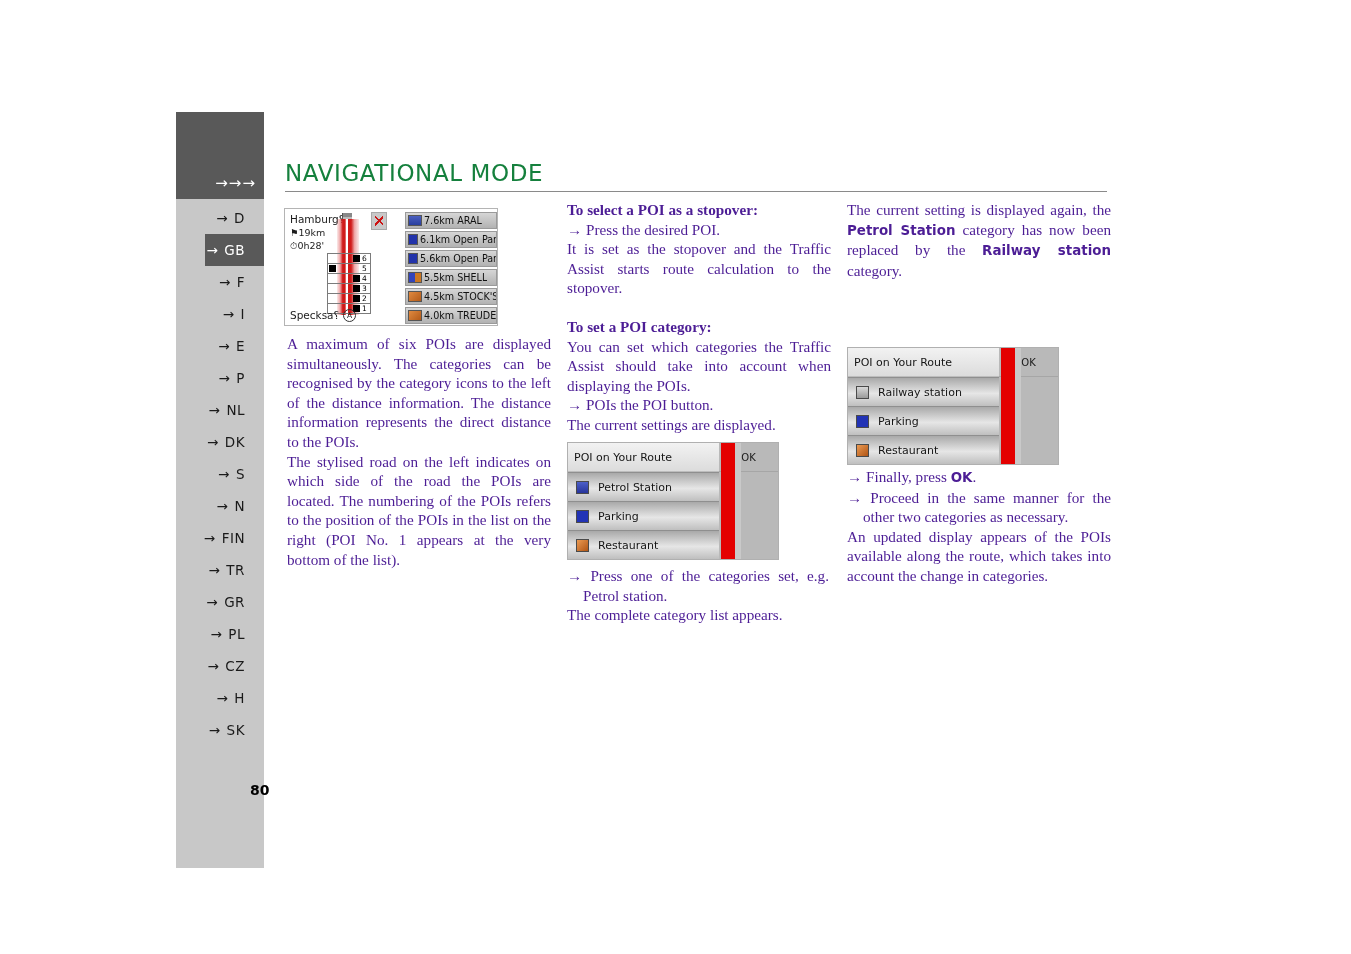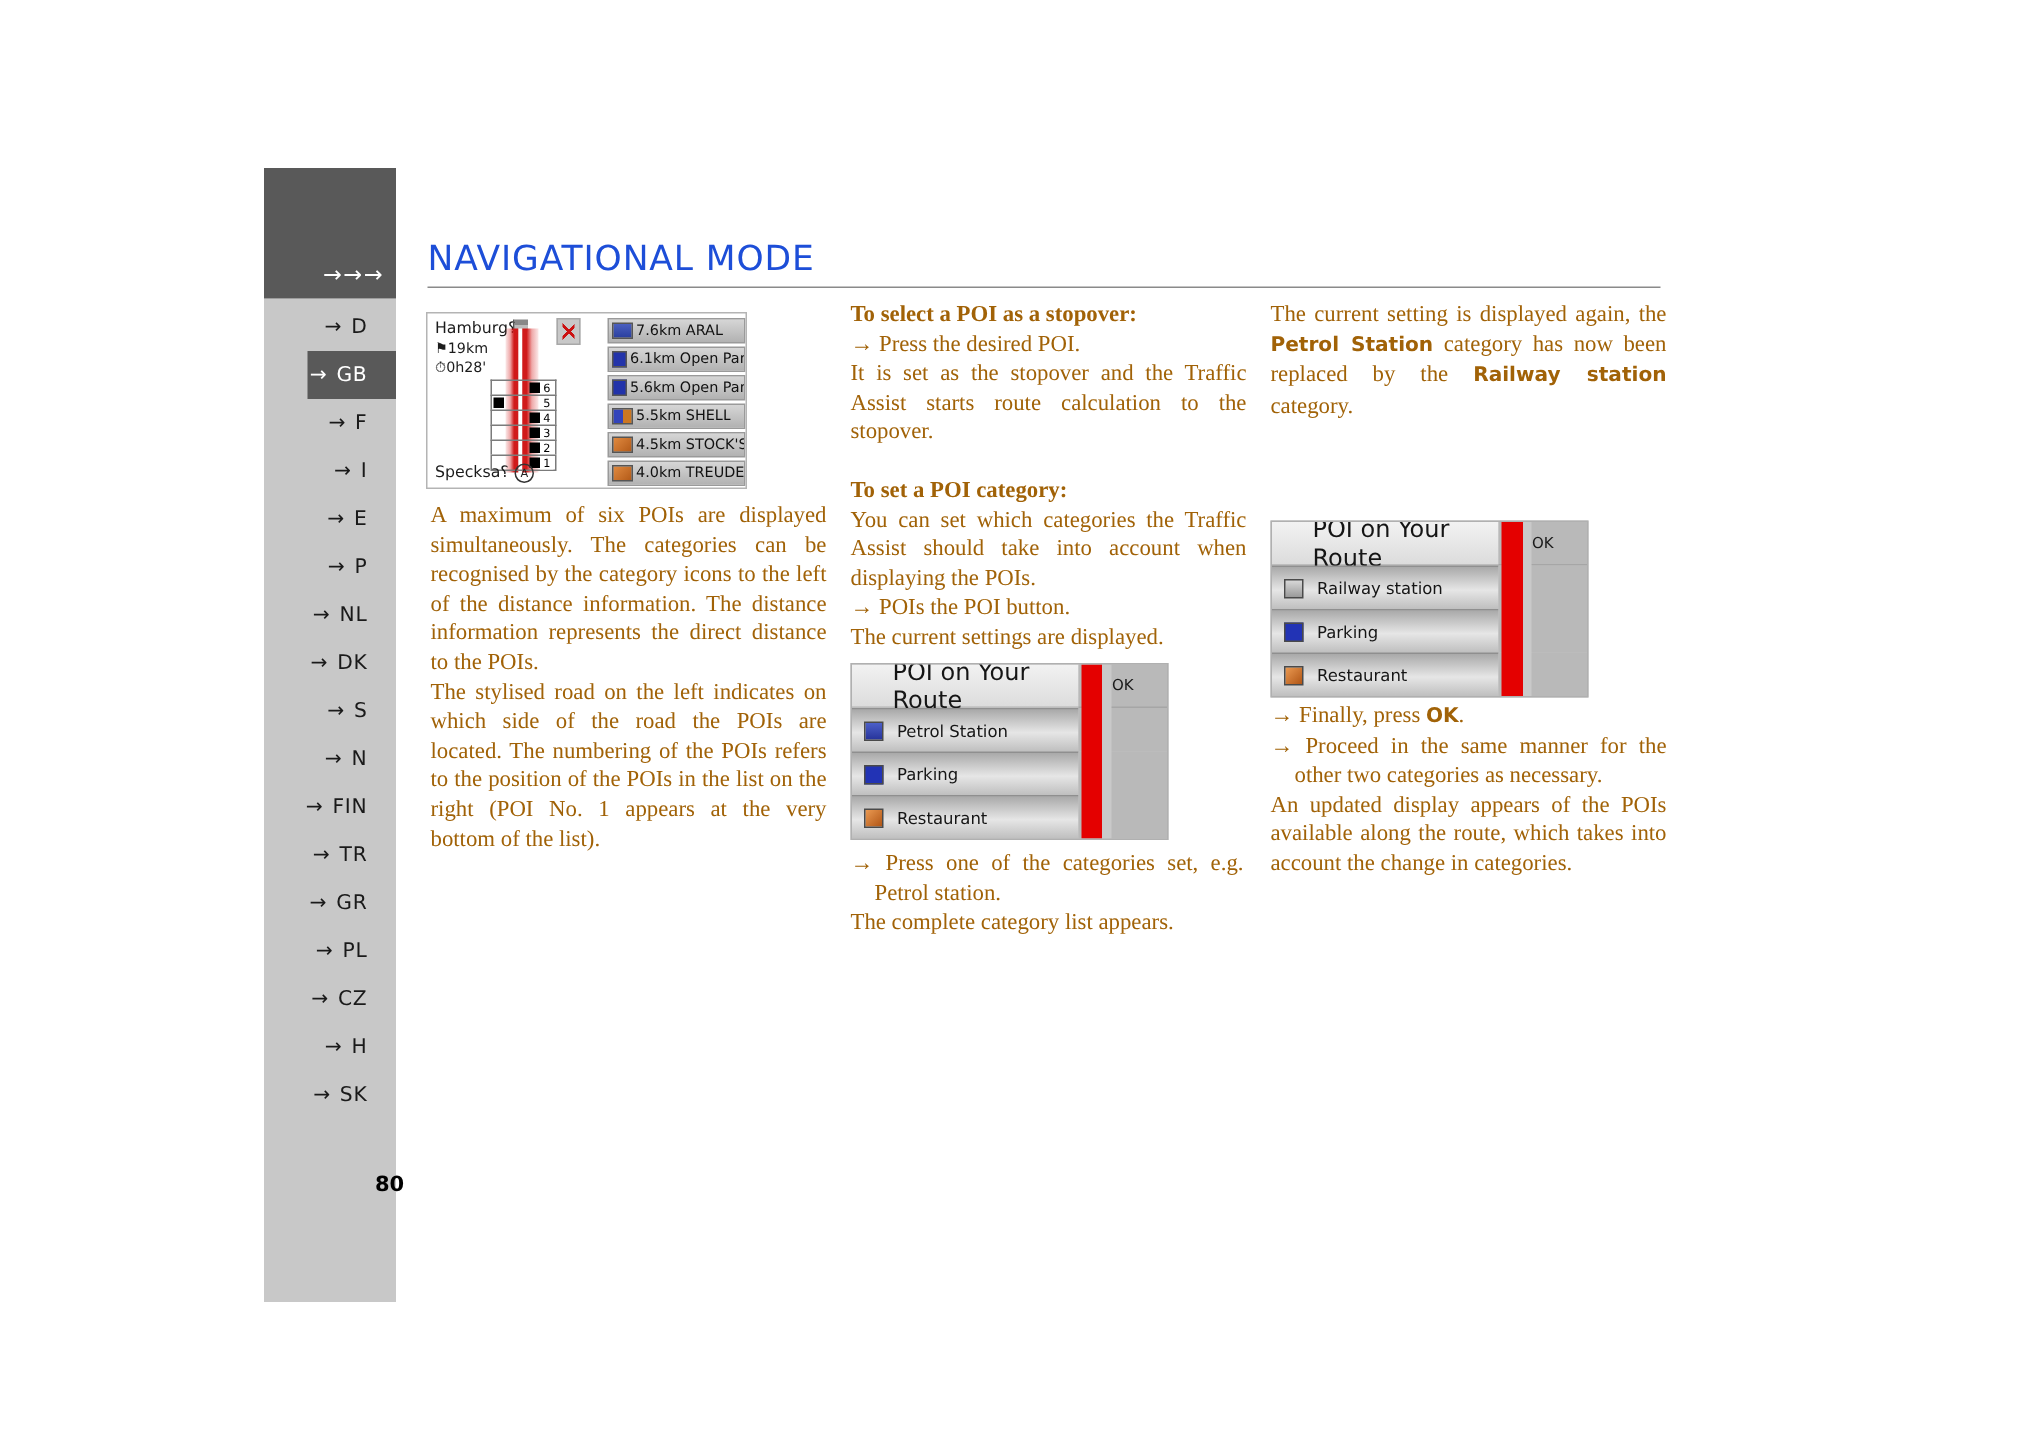--- a/index.html
+++ b/index.html
@@ -73,40 +73,40 @@
   }
 
   
   .doc-title {
     position: absolute;
     left: 285px;
     top: 160px;
     font-family: "DejaVu Sans", sans-serif;
     font-size: 23px;
     letter-spacing: 0.6px;
-    color: #1d4ed8;
+    color: #15803d;
     font-weight: 500;
   }
   .title-rule {
     position: absolute;
     left: 285px;
     top: 191px;
     width: 822px;
     height: 1px;
     background: #8a8a8a;
   }
 
   
   .col {
     position: absolute;
     width: 264px;
     font-family: "Liberation Serif", serif;
     font-size: 15.2px;
     line-height: 19.6px;
-    color: #a16207;
+    color: #4c1d95;
     text-align: justify;
   }
   .col p { margin: 0; }
   .col .b { font-family: "Liberation Serif", serif; font-weight: bold; }
   .col .sb { font-family: "DejaVu Sans", sans-serif; font-weight: bold; font-size: 13.4px; }
   .col .gap { height: 19px; }
   .hang {
     padding-left: 16px;
     text-indent: -16px;
   }
@@ -279,23 +279,23 @@
   .dlg-row {
     position: relative;
     display: flex;
     height: 29px;
     align-items: stretch;
   }
   .dlg-title {
     flex: 1;
     background: linear-gradient(#f2f2f2, #dcdcdc);
     display: flex; align-items: center;
-    padding-left: 27px;
-    font-family: "DejaVu Sans", sans-serif;
-    font-size: 16px;
+    padding-left: 6px;
+    font-family: "DejaVu Sans", sans-serif;
+    font-size: 11px;
     color: #151515;
     border-bottom: 1px solid #bdbdbd;
   }
   .dlg-ok {
     width: 59px;
     background: #b9b9b9;
     display: flex; align-items: center; justify-content: center;
     font-family: "DejaVu Sans", sans-serif;
     font-size: 10px;
     color: #1a1a1a;

